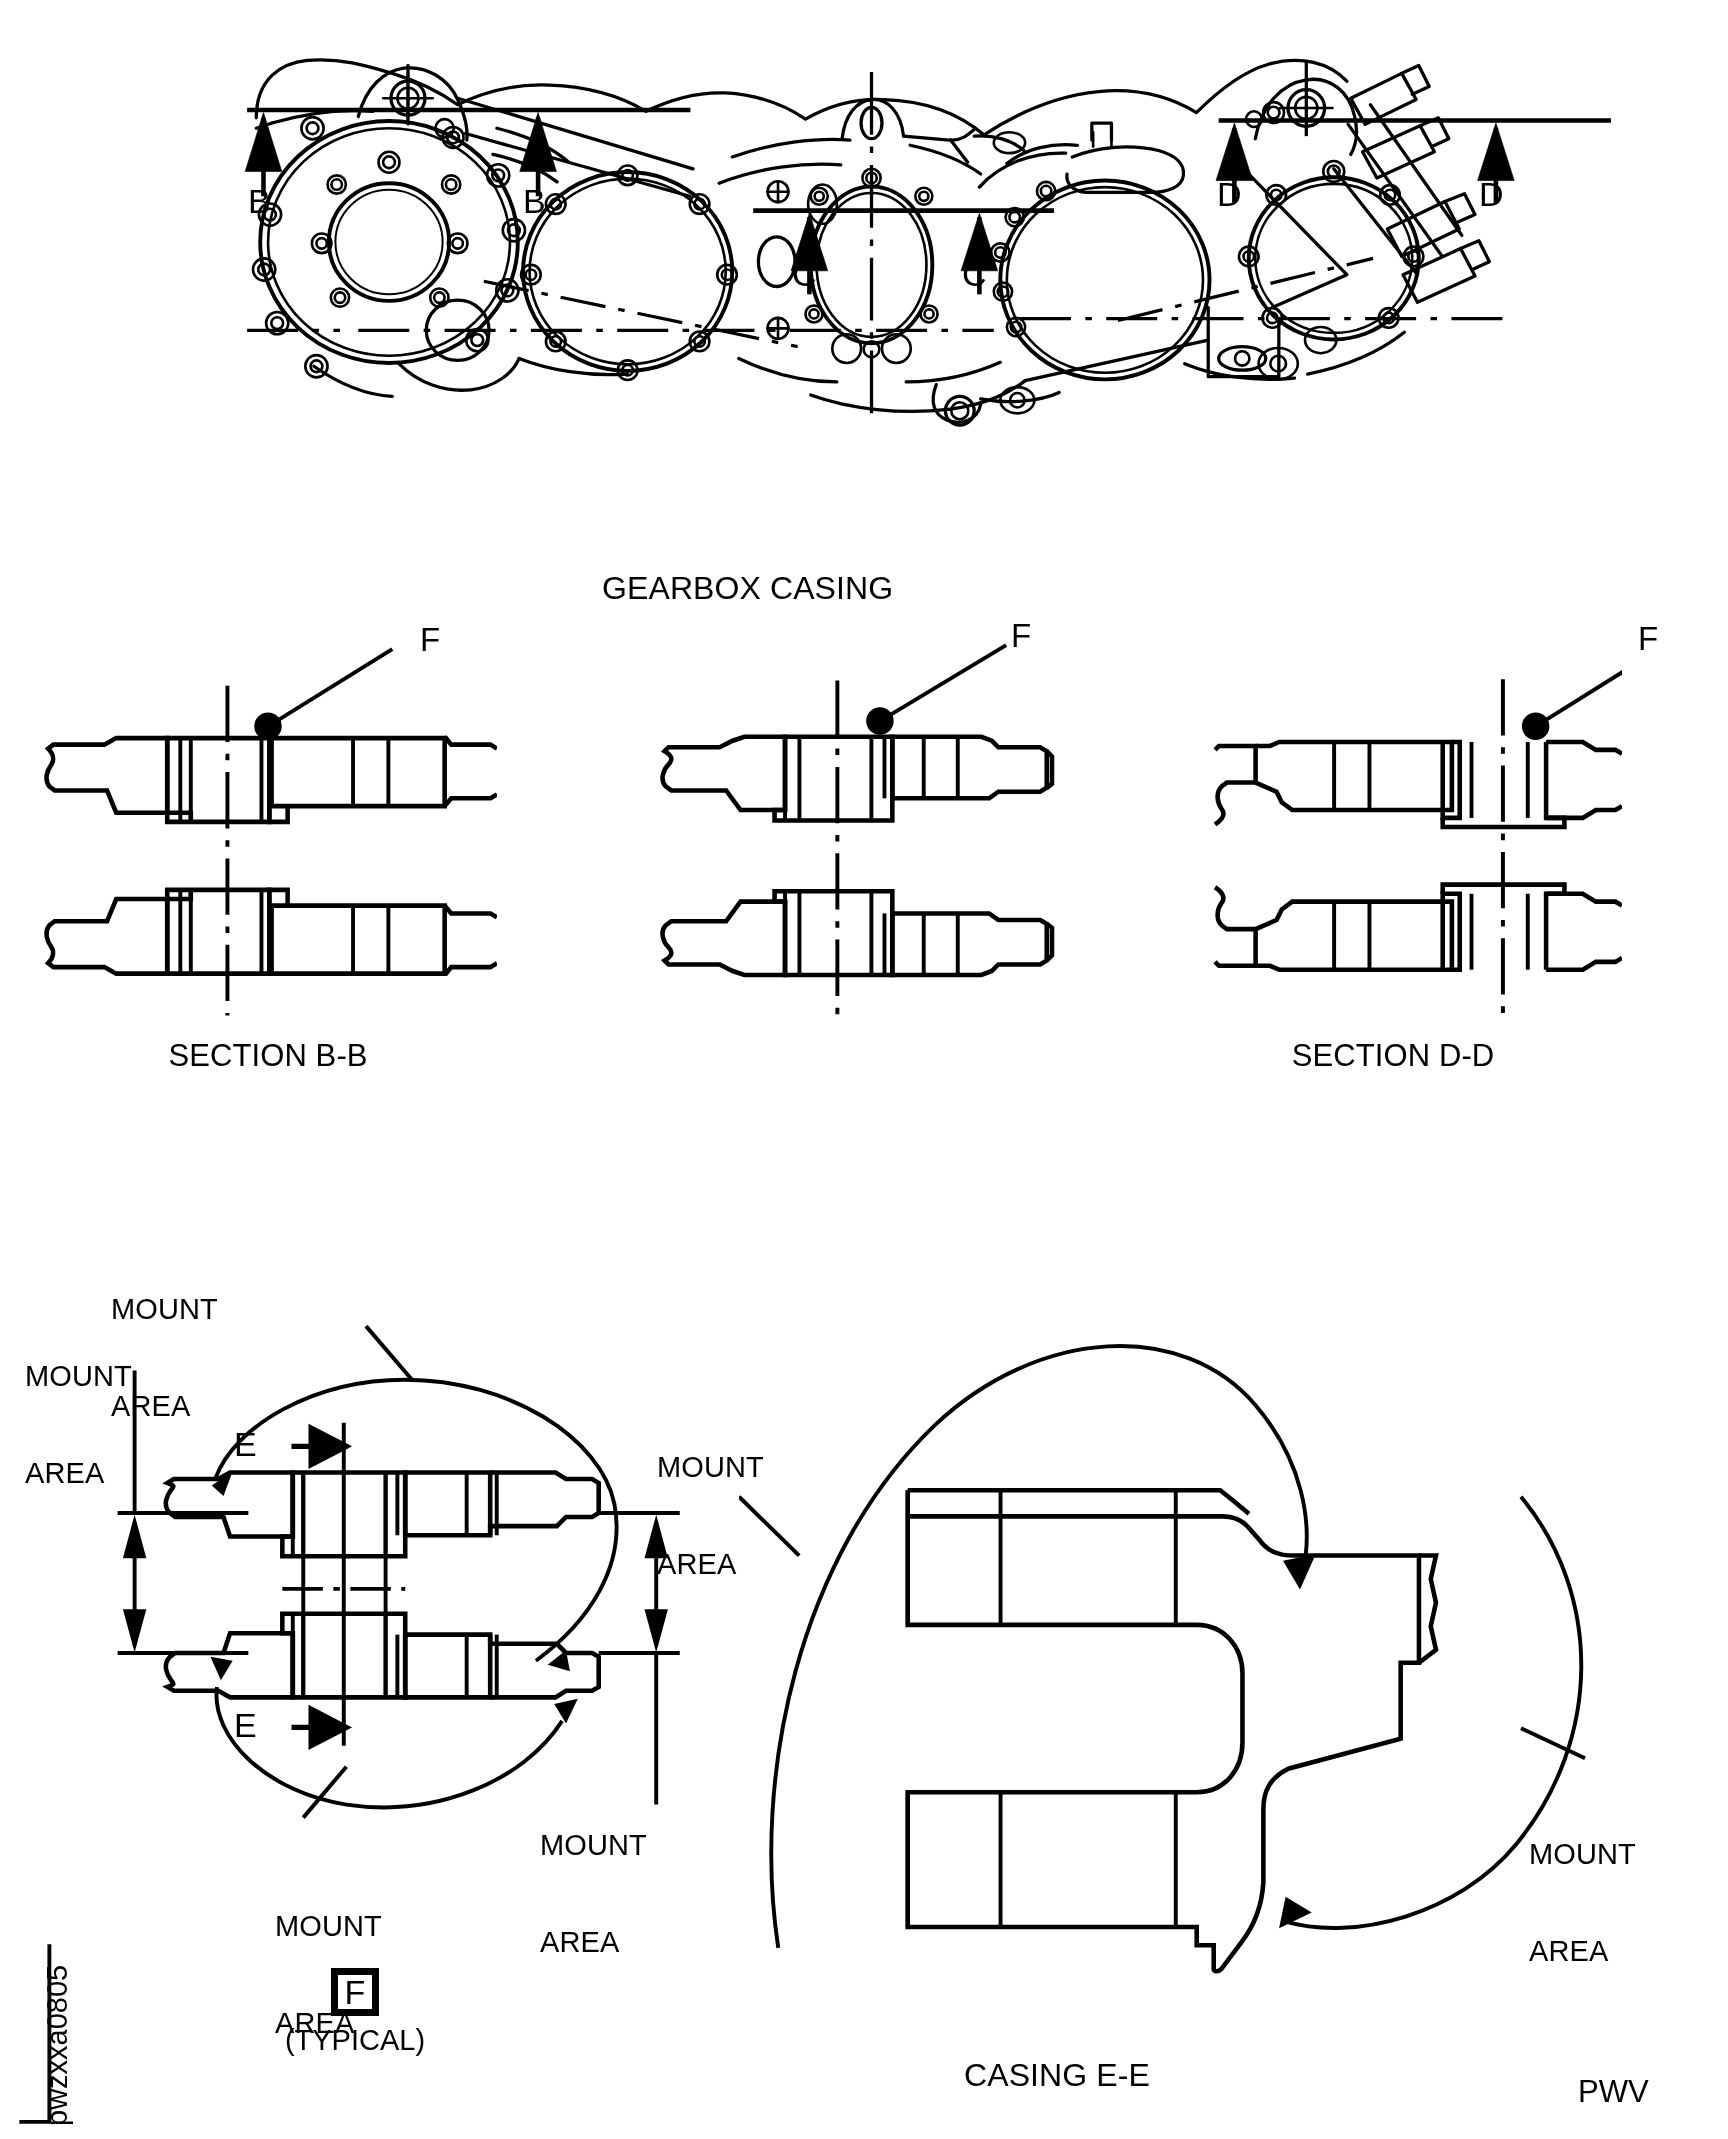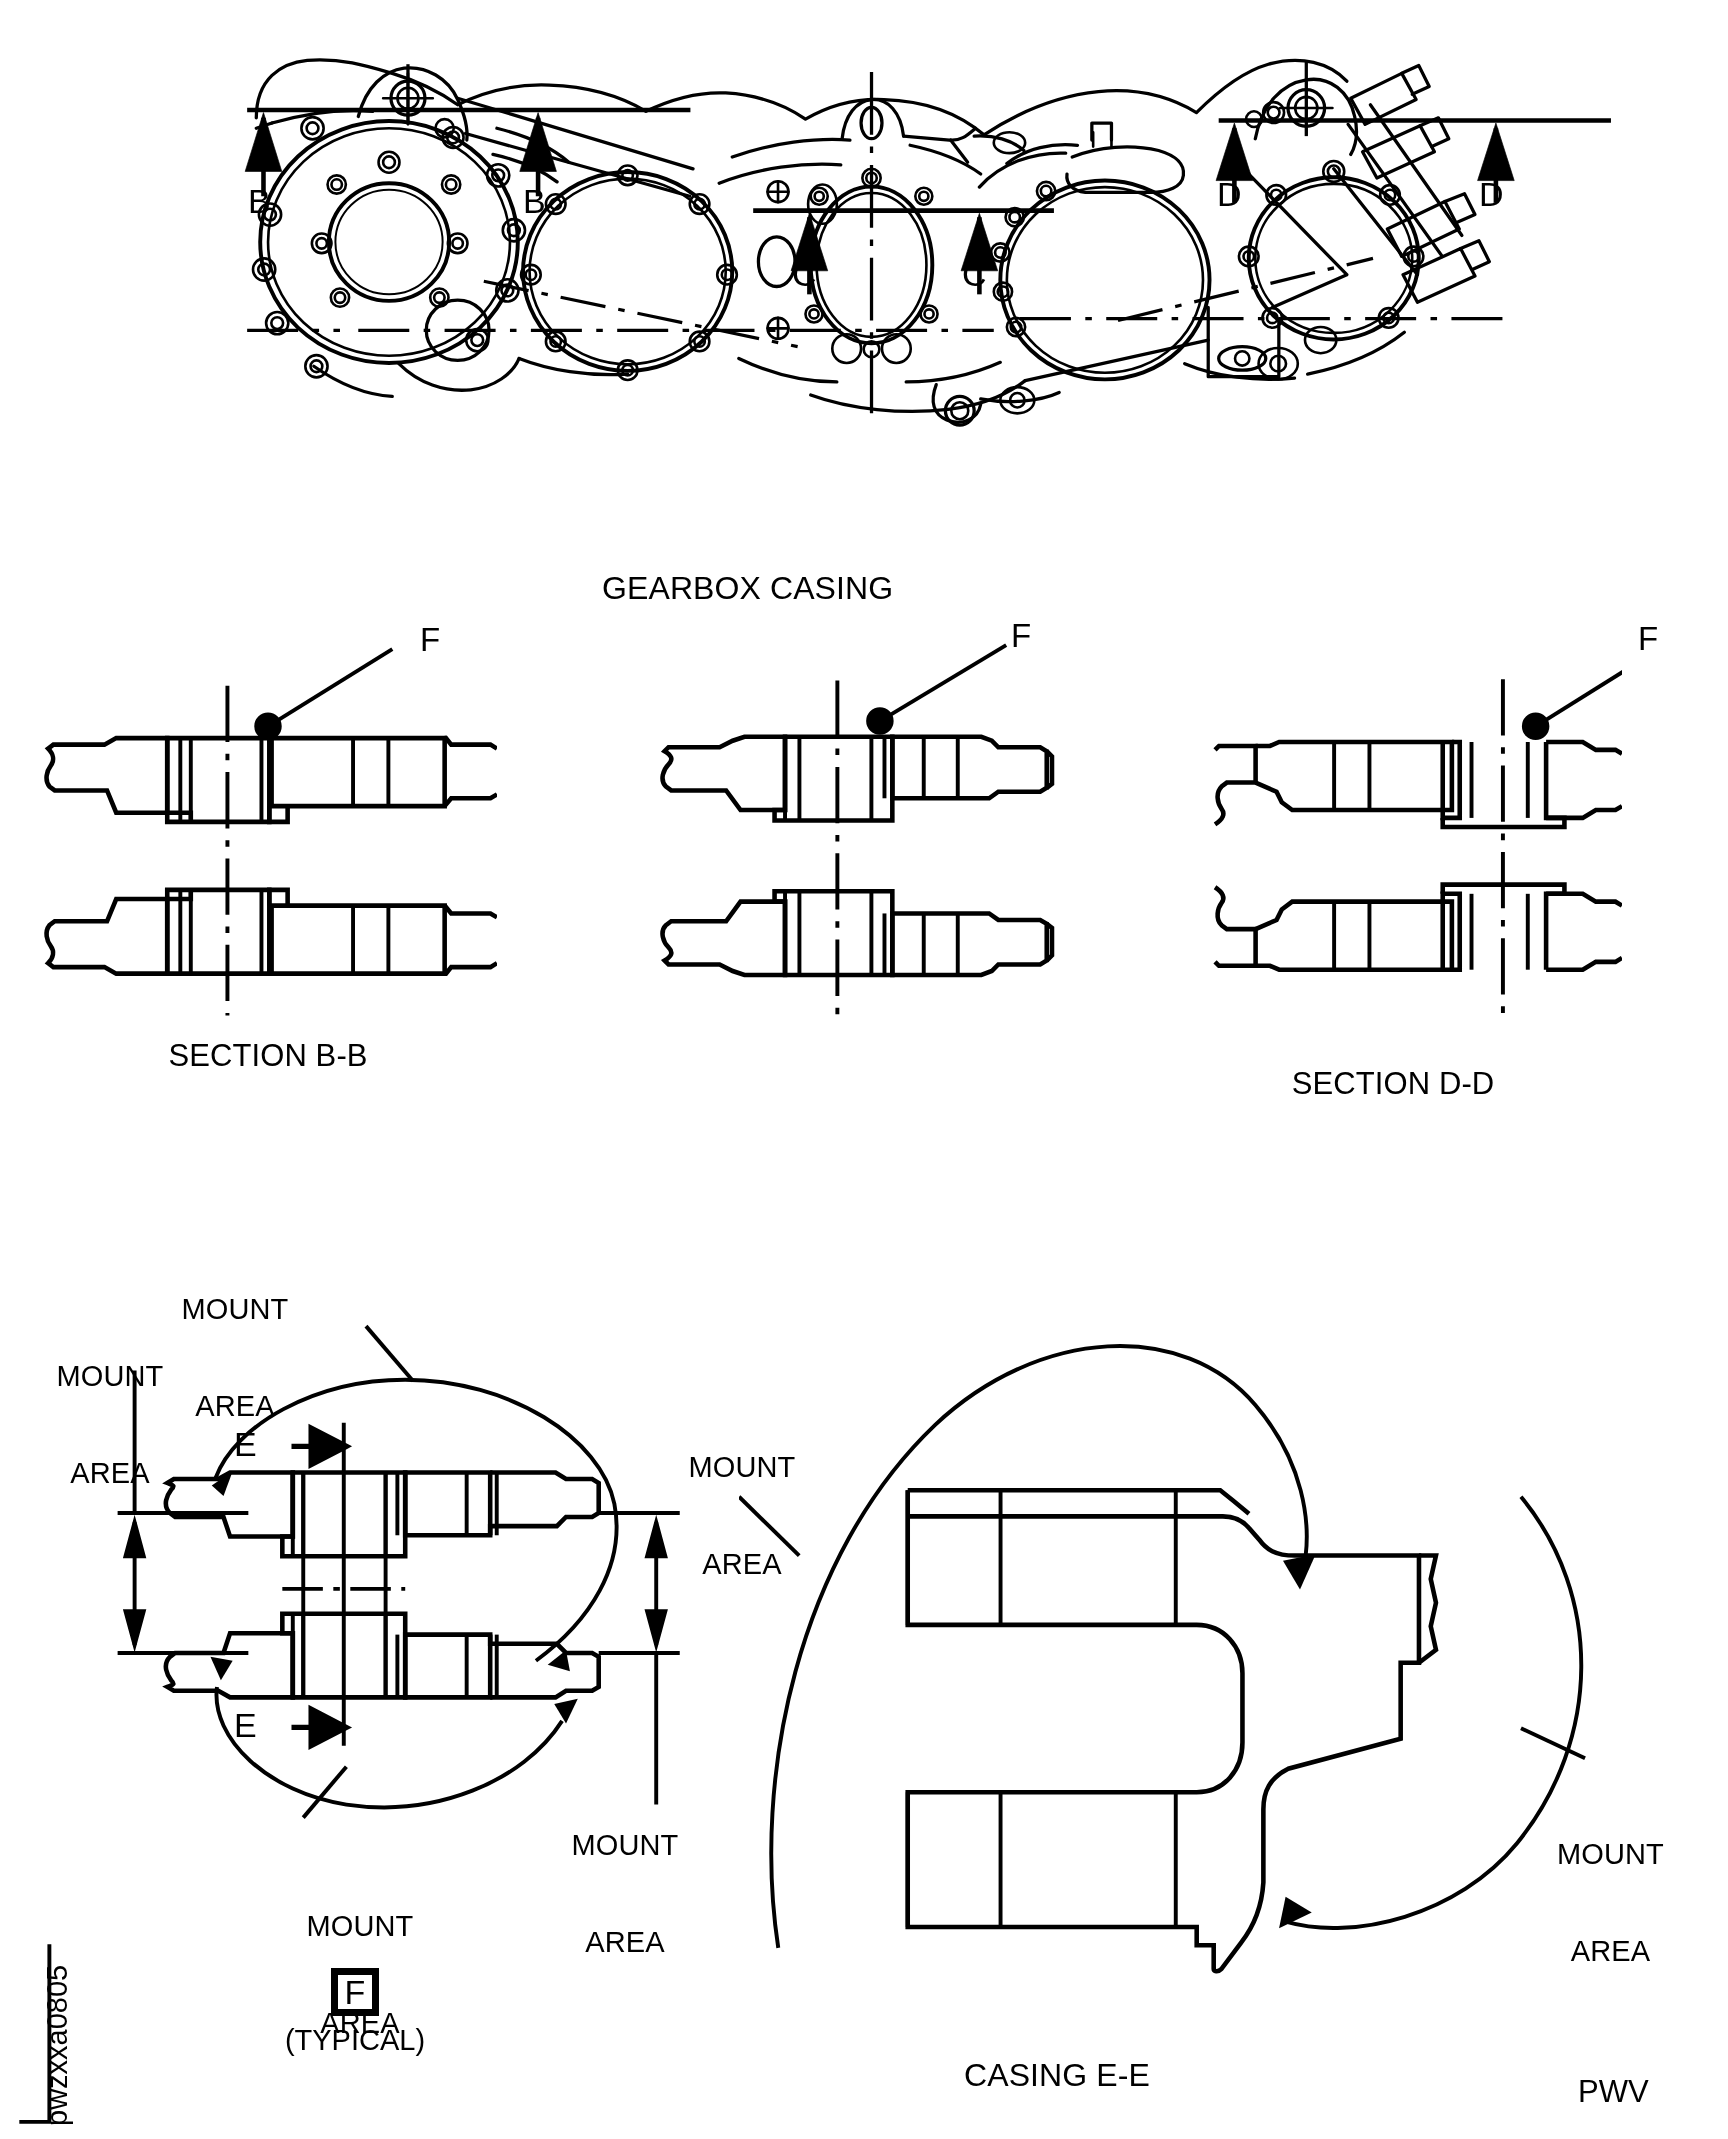--- a/index.html
+++ b/index.html
@@ -6,21 +6,21 @@
   html,body{margin:0;padding:0;background:#ffffff;}
   body{
     width:1728px;height:2140px;position:relative;overflow:hidden;
     font-family:"Liberation Sans", sans-serif;color:#000;
   }
   .sheet{position:absolute;inset:0;}
   svg{display:block;}
   .lbl{position:absolute;font-family:"Liberation Sans",sans-serif;color:#000;white-space:pre;}
   .ttl{font-size:32px;text-align:left;line-height:1.18;letter-spacing:0.1px;}
   .sectname{font-size:31px;text-align:center;letter-spacing:0.1px;}
-  .mount{font-size:29px;text-align:center;line-height:1.12;letter-spacing:0.1px;}
+  .mount{font-size:29px;line-height:1.12;letter-spacing:0.1px;}
   .mark{font-size:34px;}
   .markF{font-size:33px;}
   .fbox{
     position:absolute;width:48px;height:48px;border:7.2px solid #000;
     display:flex;align-items:center;justify-content:center;
     font-size:34px;line-height:1;box-sizing:border-box;
   }
   .typ{font-size:29px;text-align:center;}
   .pwv{font-size:31px;}
   .vcode{
@@ -425,21 +425,21 @@
     </g>
     <path d="M518,118 L518,640" stroke="#000" stroke-width="6" fill="none" stroke-dasharray="86 18 10 18"></path>
     <g stroke="#000" stroke-width="6" fill="#000">
       <line x1="568" y1="190" x2="760" y2="70"></line>
       <circle cx="568" cy="190" r="18"></circle>
     </g>
   </svg>
   <div class="lbl markF" style="left:1638px;top:620px;">F</div>
 
   <div class="lbl sectname" style="left:39px;top:1038px;width:458px;">SECTION B-B</div>
-  <div class="lbl sectname" style="left:1164px;top:1038px;width:458px;margin-top:28px;">SECTION D-D</div>
+  <div class="lbl sectname" style="left:1164px;top:1038px;width:458px;">SECTION D-D</div>
 
   <svg style="position:absolute;left:39px;top:1164px;" width="654" height="719" viewBox="0 0 1000 1100">
     <g fill="none" stroke="#000" stroke-width="7" stroke-linejoin="miter" stroke-linecap="butt">
 
       <path d="M270,480 C300,400 420,330 560,330 C720,330 860,420 880,520
                C898,614 842,700 760,760" stroke-width="6"></path>
       <path d="M272,800 C262,880 352,962 470,980 C604,1000 740,946 800,852" stroke-width="6"></path>
 
       <path d="M196,488 L206,482 L274,482 L292,472 L388,472 L388,570 L292,570 L282,540 L208,540
                L200,534 C188,522 196,506 202,498 C208,492 206,492 196,488 Z"></path>

